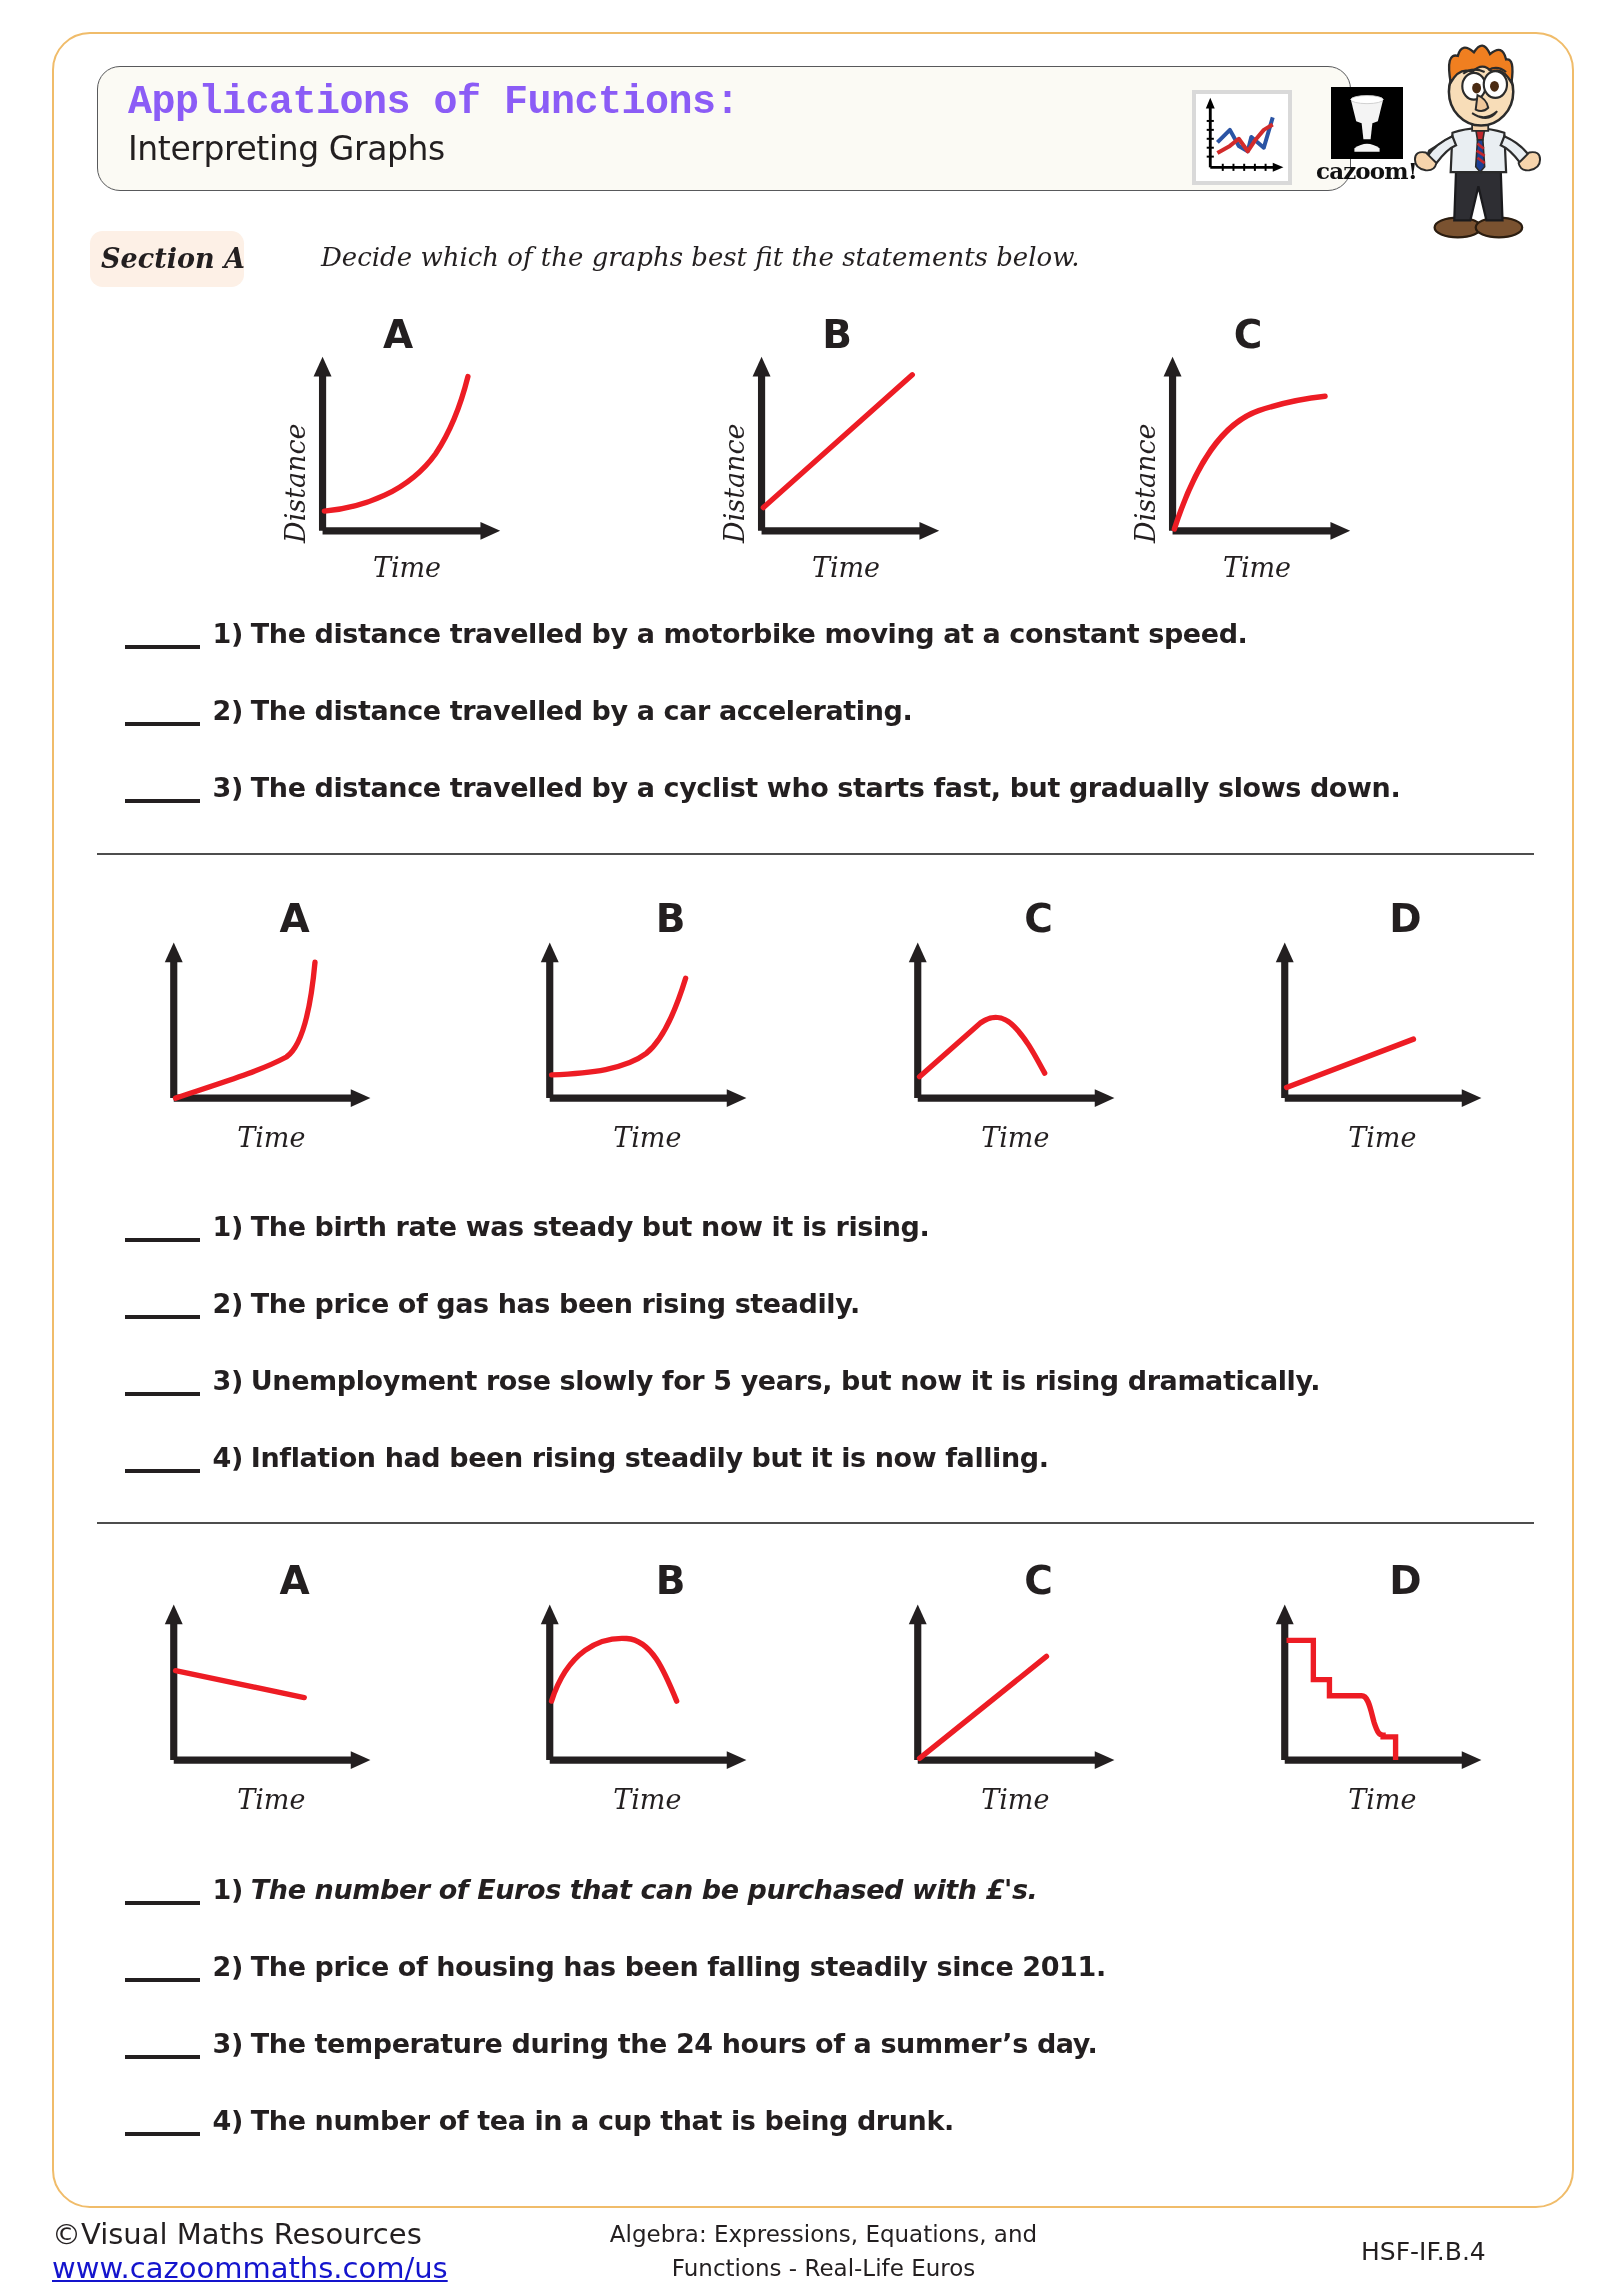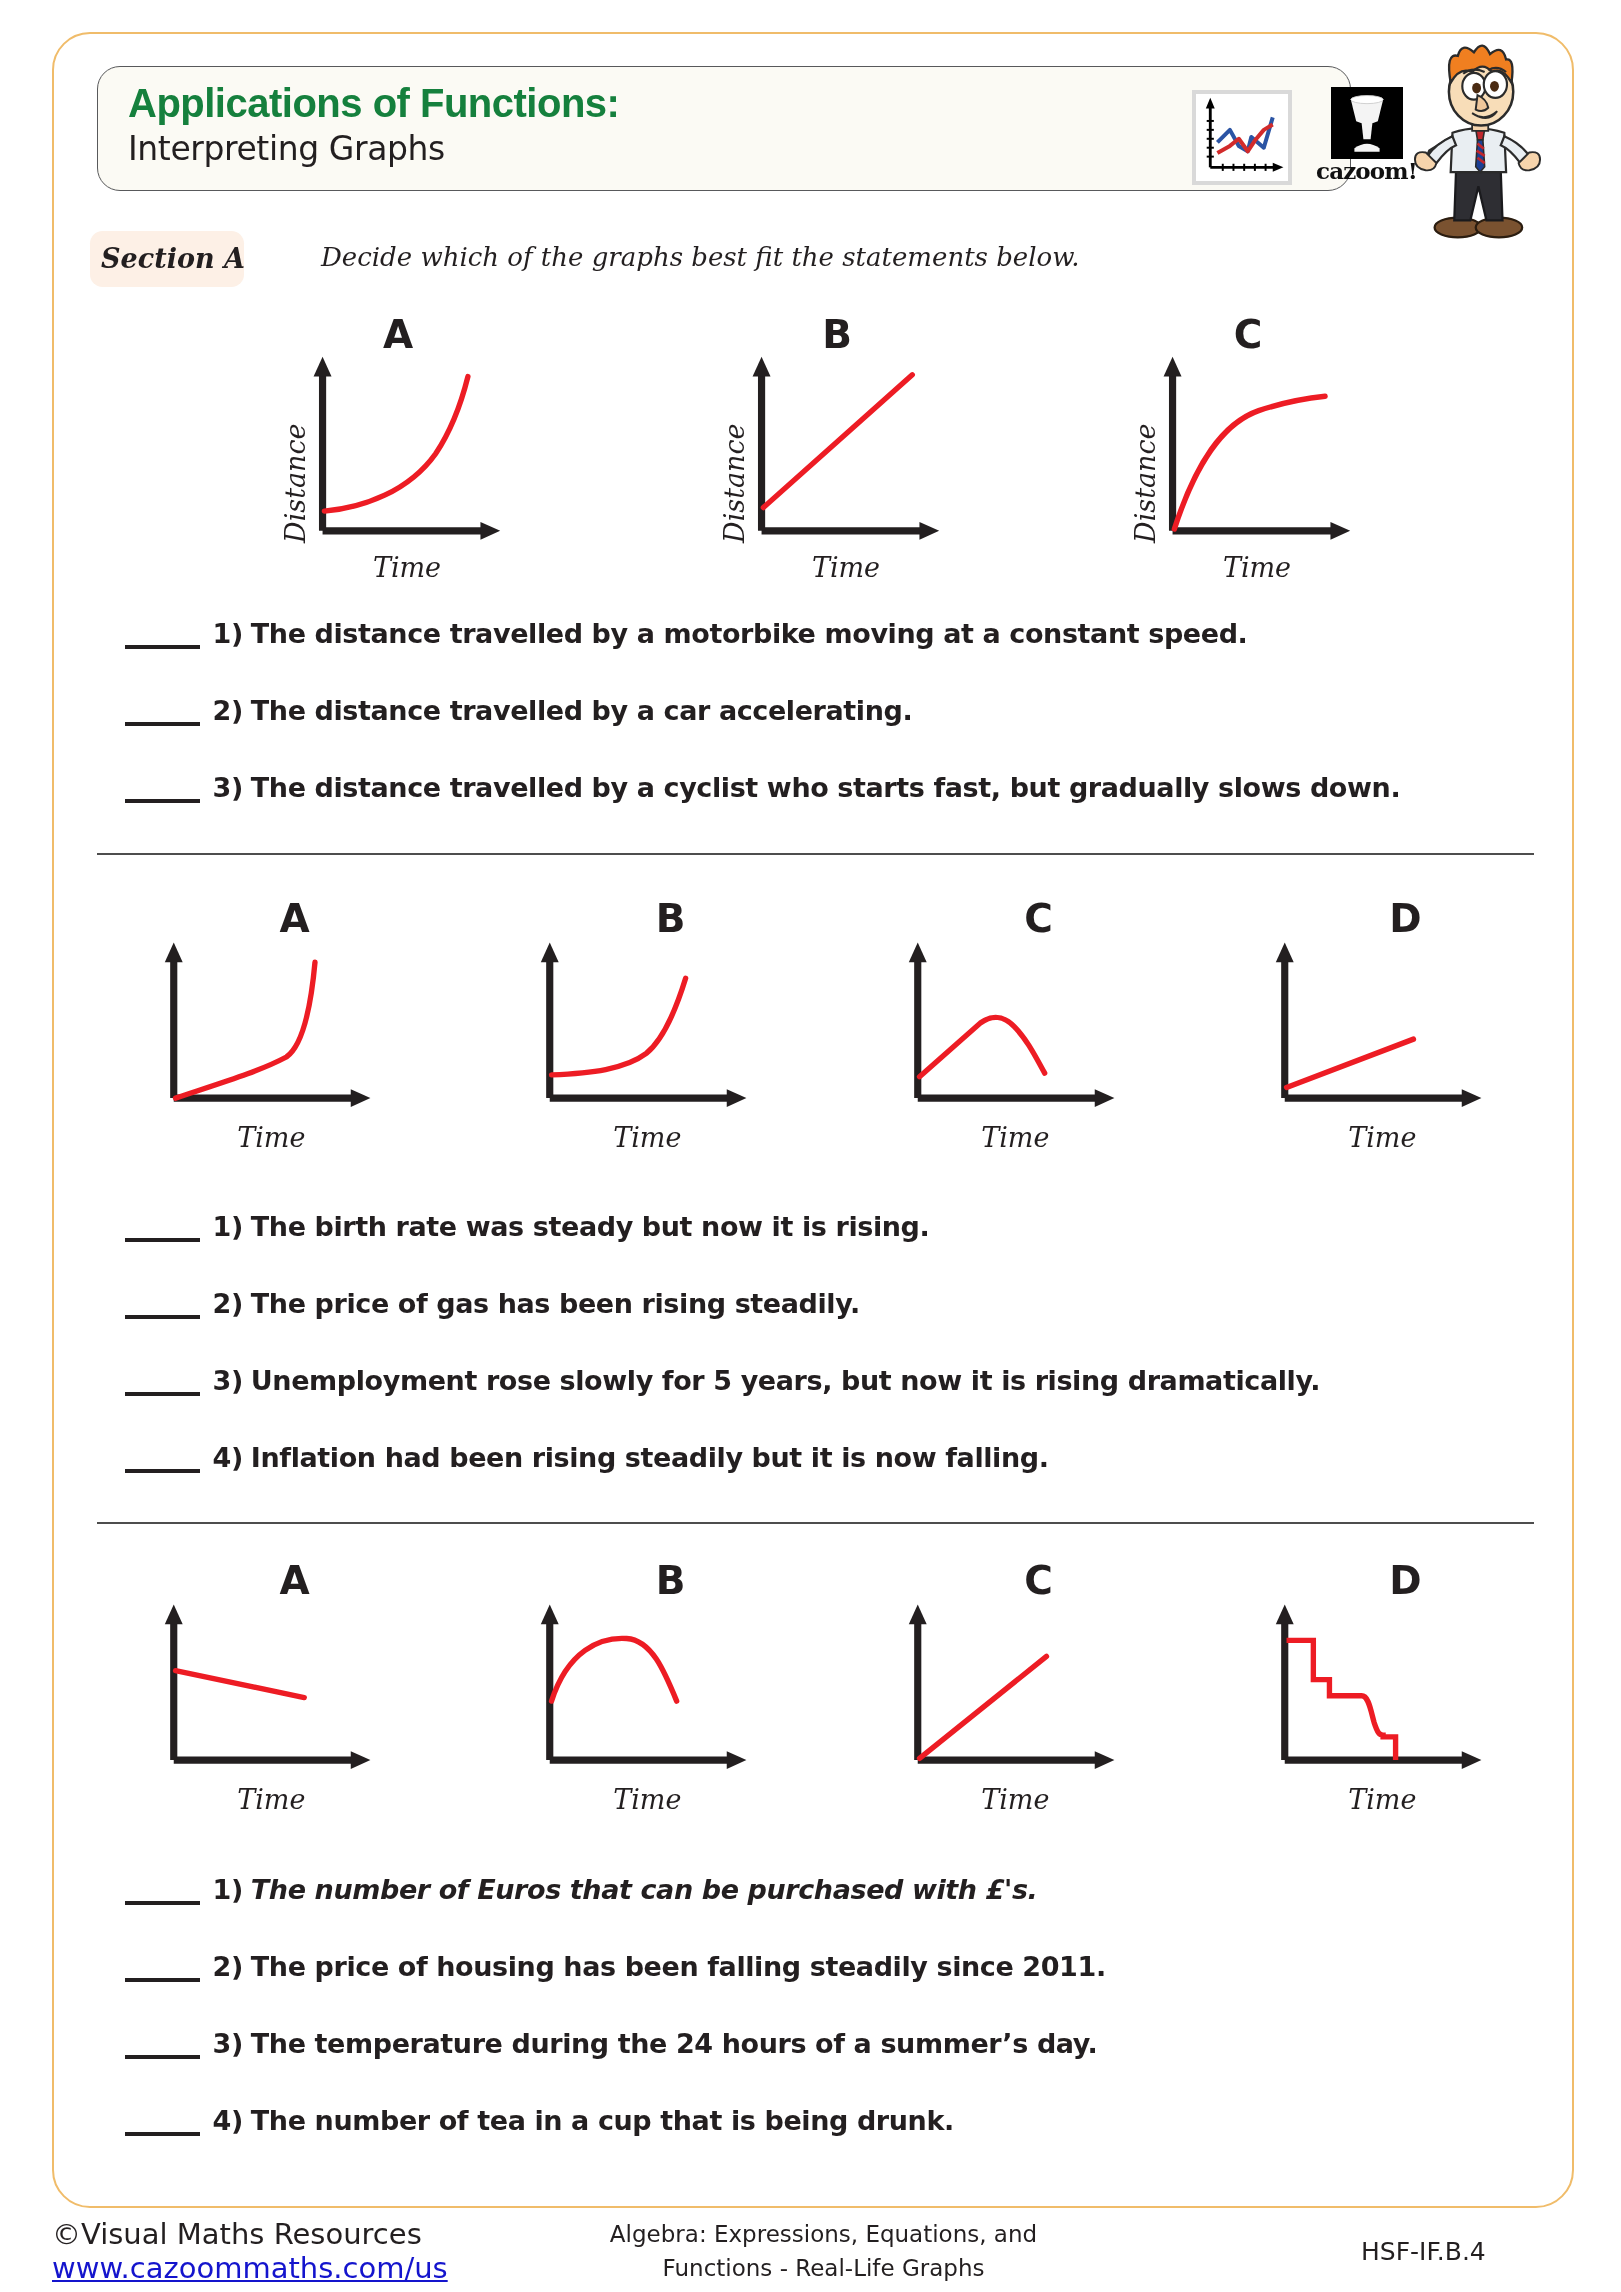--- a/index.html
+++ b/index.html
@@ -39,24 +39,24 @@
     border-radius: 23px;
     background: #fbfaf4;
     box-sizing: border-box;
   }
   .title-text-wrap {
     position: absolute;
     left: 30px;
     top: 10.7px;
   }
   .title-main {
-    font-family: Liberation Sans, sans-serif;
+    font-family: Liberation Mono, monospace;
     font-weight: bold;
     font-size: 40px;
-    color: #15803d;
+    color: #8b5cf6;
     letter-spacing: -0.5px;
     line-height: 50px;
   }
   .title-sub {
     font-family: "DejaVu Sans", sans-serif;
     font-size: 33px;
     color: #231f20;
     line-height: 41px;
     letter-spacing: -0.4px;
   }
@@ -552,17 +552,17 @@
   <span class="question-text" style="margin-left:8px;">The number of tea in a cup that is being drunk.</span>
 </div>
 
 <div class="footer">
   <div class="footer-left">
     <span>©Visual Maths Resources</span>
     <a class="footer-link" href="#">www.cazoommaths.com/us</a>
   </div>
   <div class="footer-center">
     <div>Algebra: Expressions, Equations, and</div>
-    <div>Functions - Real-Life Graphs</div>
+    <div>Functions - Real-Life Euros</div>
   </div>
   <div class="footer-right">HSF-IF.B.4</div>
 </div>
 
 
 </body></html>

